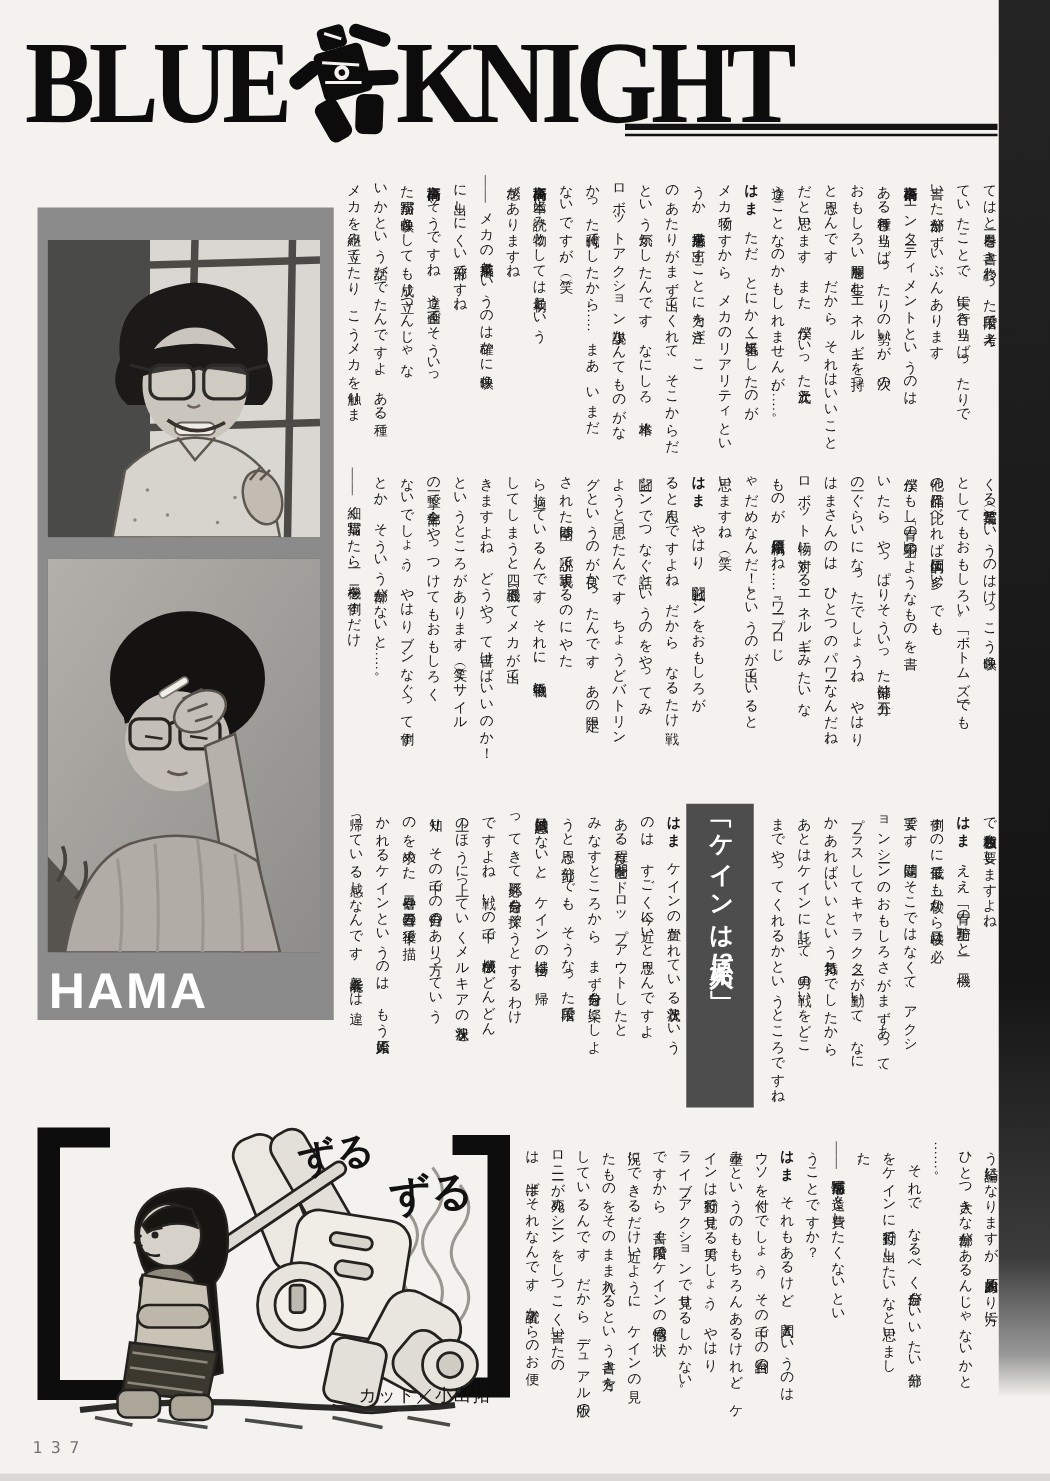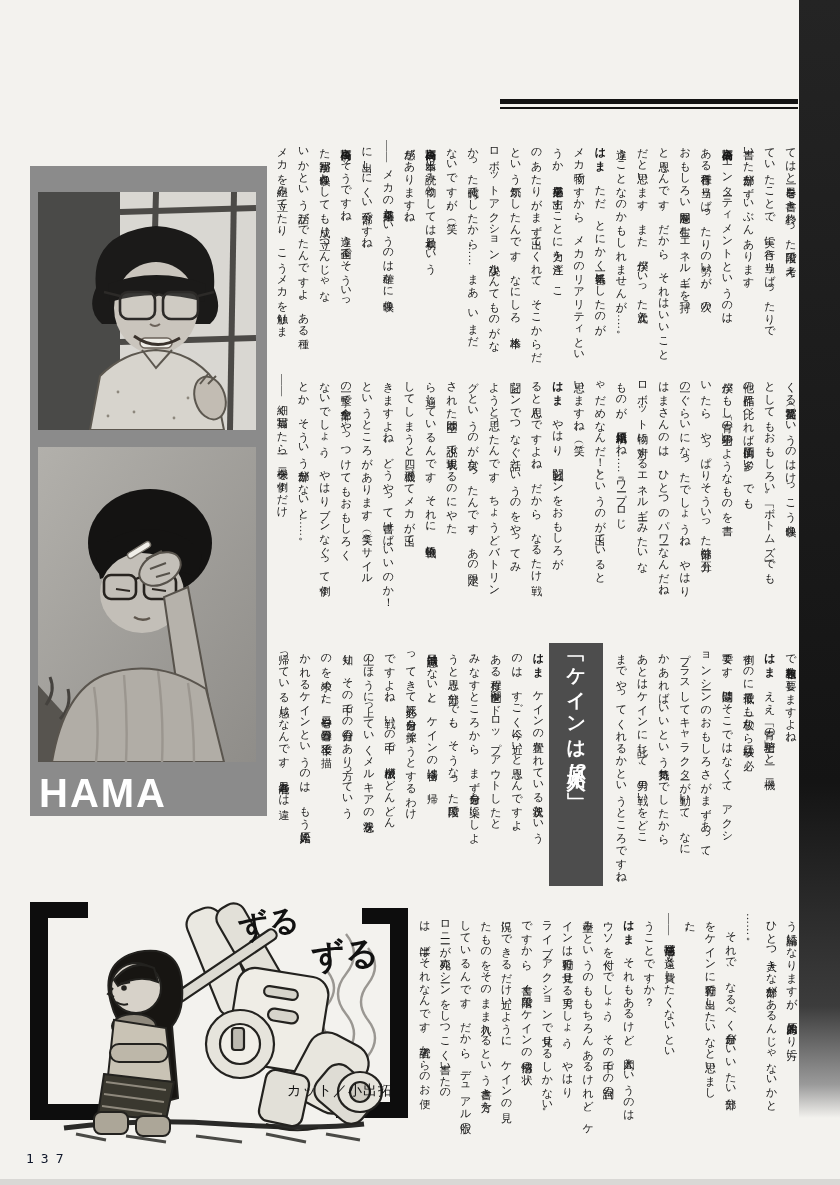--- a/index.html
+++ b/index.html
@@ -40,30 +40,48 @@
   .headline-box{flex:none;width:54px;margin:-3px 4px 0 4px;background:#4d4d4d;
                 display:flex;justify-content:center;}
   .headline-box .htext{writing-mode:vertical-rl;white-space:nowrap;color:#ffffff;
      font-family:"Liberation Sans",sans-serif;font-weight:bold;font-size:19px;
      letter-spacing:3px;padding-top:7px;}
   .tcy{text-combine-upright:all;font-style:italic;letter-spacing:0;}
   
   .cut{position:absolute;left:16px;top:876px;width:402px;height:276px;}
   .cut svg{display:block;width:100%;height:100%;}
   .sfx{font-family:"Liberation Sans",sans-serif;font-weight:bold;fill:#111;}
-  .credit{position:absolute;left:287px;top:1082px;font-family:Liberation Serif, serif;
+  .credit{position:absolute;left:287px;top:1108px;font-family:Liberation Serif, serif;
           font-size:14px;color:#111;letter-spacing:1px;}
   .page-number{position:absolute;left:26px;top:1151px;font-family:"DejaVu Sans Mono",monospace;
-               font-size:13px;letter-spacing:7px;color:#0f172a;}
+               font-size:13px;letter-spacing:7px;color:#737373;}
 </style>
 </head>
 <body>
 
 <div class="page">
 
+  <div class="logo">
+    <span class="logo-word">BLUE</span>
+    <svg class="logo-icon" viewBox="0 0 96 110" aria-hidden="true">
+      <g transform="rotate(-16 48 55)">
+        <rect x="30" y="26" width="40" height="40" rx="5" fill="#0c0c0c"></rect>
+        <rect x="38" y="8" width="22" height="18" rx="4" fill="#0c0c0c"></rect>
+        <rect x="6" y="34" width="28" height="12" rx="5" fill="#0c0c0c" transform="rotate(-24 20 40)"></rect>
+        <rect x="62" y="18" width="34" height="11" rx="5" fill="#0c0c0c" transform="rotate(34 79 23)"></rect>
+        <rect x="60" y="52" width="32" height="12" rx="5" fill="#0c0c0c" transform="rotate(14 76 58)"></rect>
+        <rect x="22" y="64" width="20" height="34" rx="6" fill="#0c0c0c" transform="rotate(-14 32 81)"></rect>
+        <rect x="50" y="68" width="22" height="32" rx="6" fill="#0c0c0c" transform="rotate(18 61 84)"></rect>
+        <path d="M36,34 L64,44 M34,50 L62,58 M44,12 L56,20" stroke="#f3f2ee" stroke-width="2.4" fill="none"></path>
+        <circle cx="49" cy="46" r="6" fill="#f3f2ee"></circle>
+        <circle cx="49" cy="46" r="2.6" fill="#0c0c0c"></circle>
+      </g>
+    </svg>
+    <span class="logo-word">KNIGHT</span>
+  </div>
   <div class="rules">
     <div class="r1"></div>
       <div class="r2"></div>
   </div>
 
   <div class="page-edge"></div>
   <div class="bottom-edge"></div>
 
   <div class="portrait-panel">
     <div class="photo photo-1">

